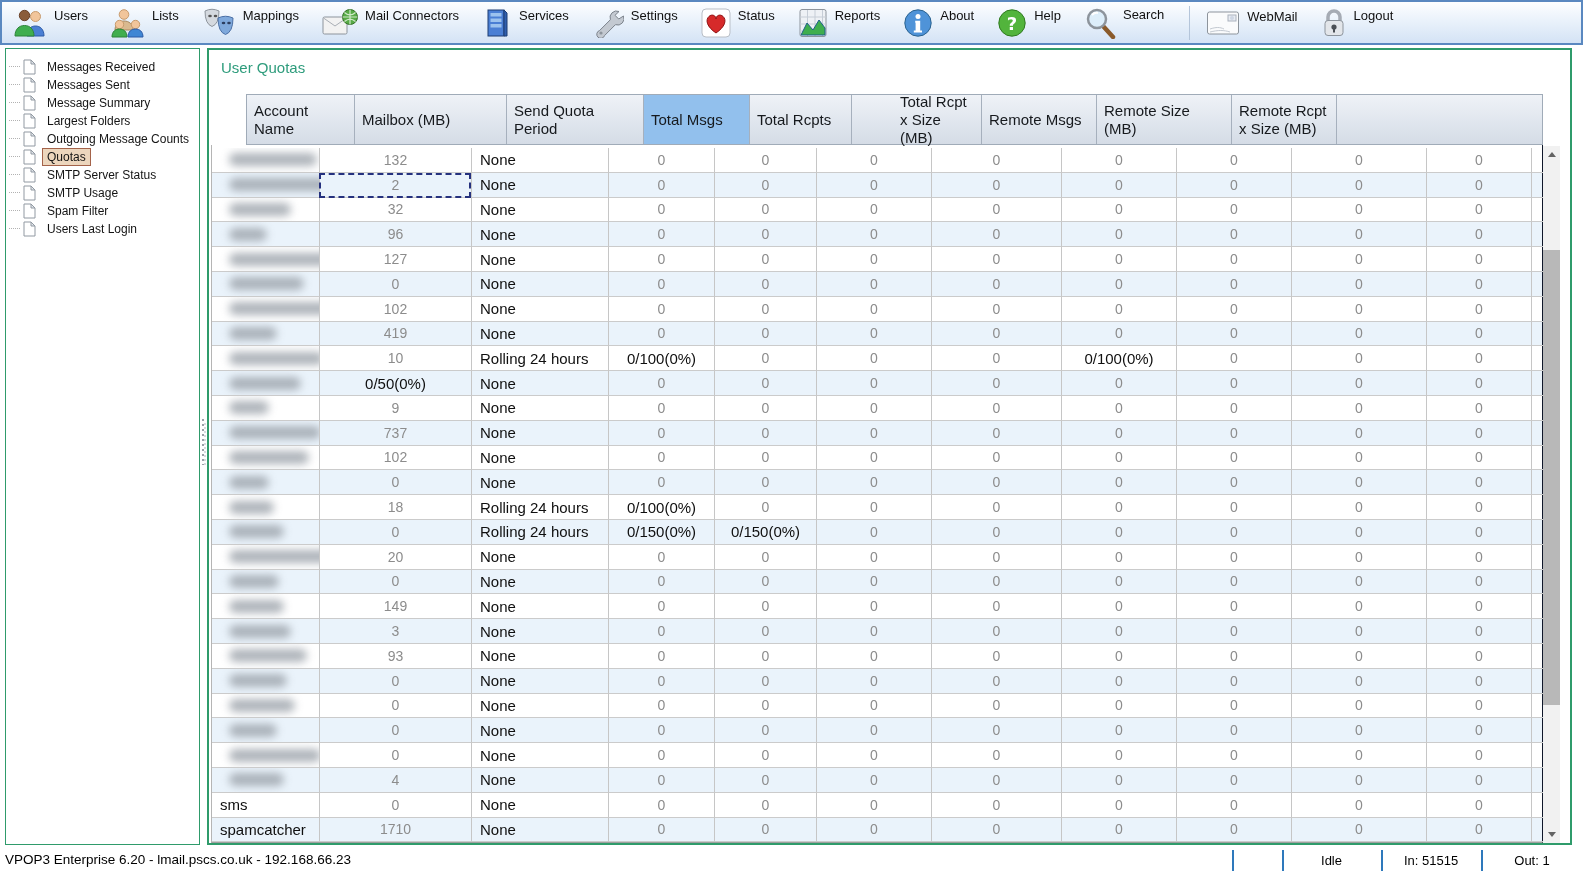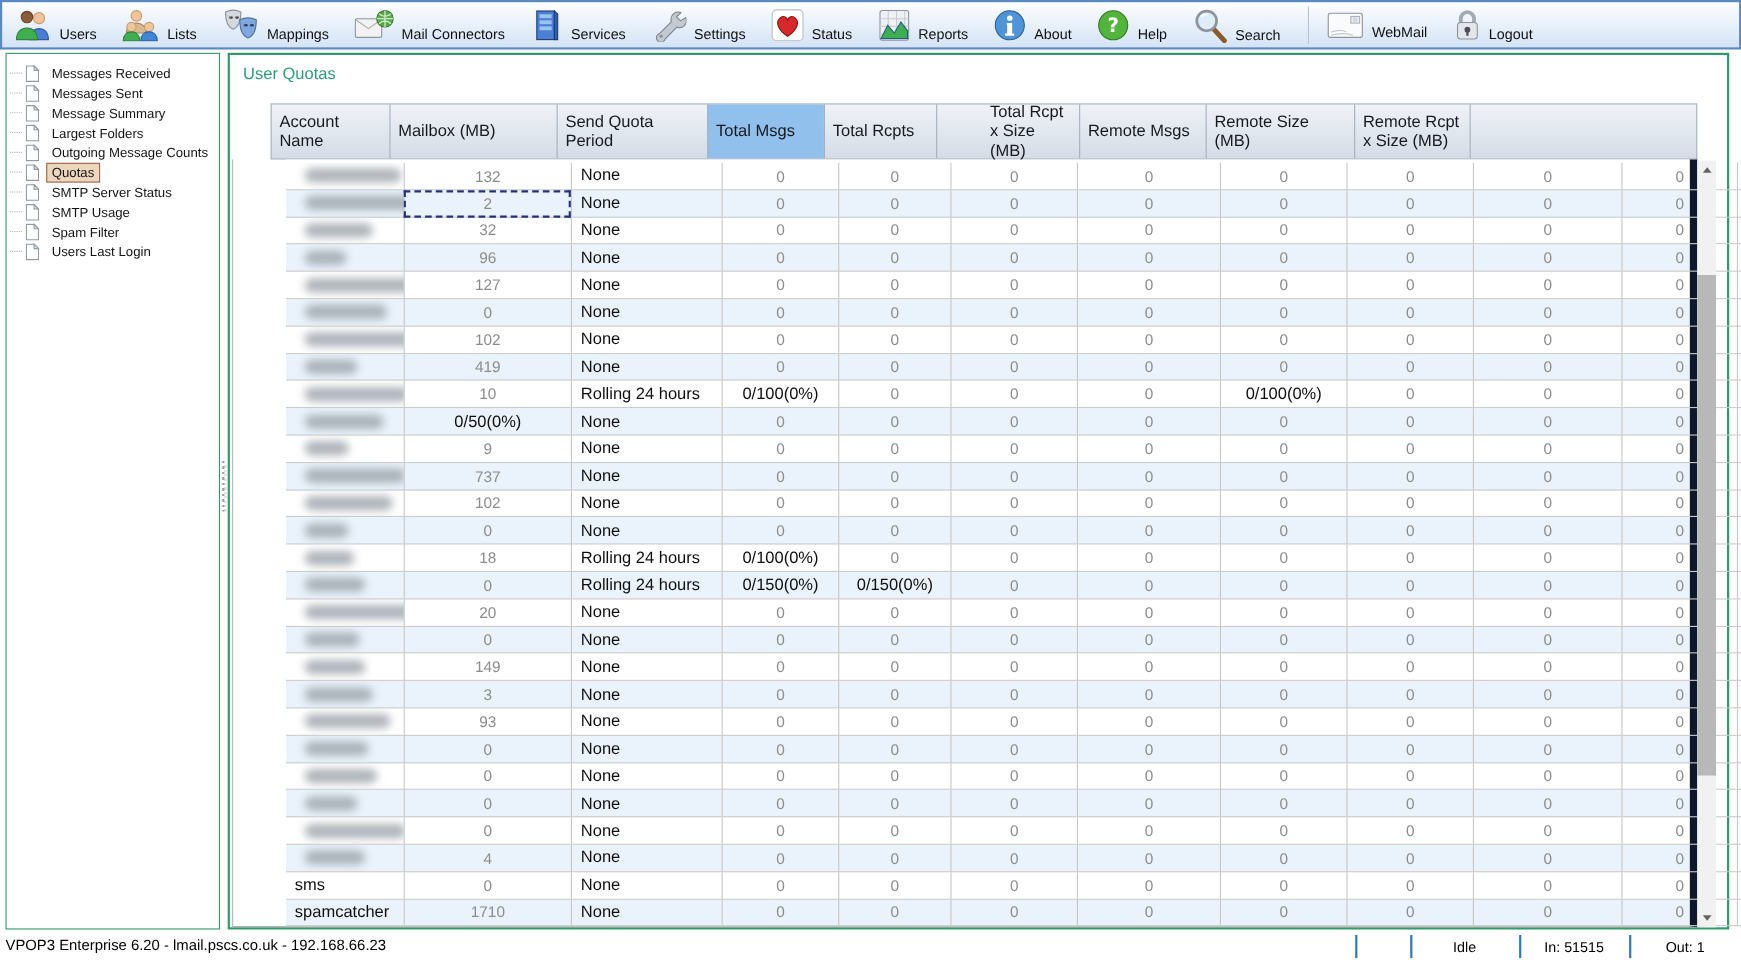--- a/index.html
+++ b/index.html
@@ -7,21 +7,21 @@
     width:1583px;height:875px;position:relative;overflow:hidden;background:#fff;
     font-family:"Liberation Sans","DejaVu Sans",sans-serif;
   }
   
   .toolbar{
     position:absolute;left:0;top:0;width:1583px;height:45px;box-sizing:border-box;
     border:2px solid #5a88c0;
     background:linear-gradient(180deg,#fdfeff 0%,#eaf2fb 45%,#d4e3f5 100%);
     display:flex;align-items:center;padding-left:12px;
   }
-  .tb-item{display:flex;align-items:flex-end;gap:7px;margin-right:23px;cursor:pointer;flex:0 0 auto;}
+  .tb-item{display:flex;align-items:flex-start;gap:7px;margin-right:23px;cursor:pointer;flex:0 0 auto;}
   .tb-label{font-size:13px;color:#101010;white-space:nowrap;}
   .tb-icon{display:flex;align-items:center;}
   .tb-icon svg{display:block;}
   .tb-sep{width:1px;height:34px;background:#b4c5da;margin:0 16px 0 2px;flex:0 0 auto;}
   
   .sidebar{
     position:absolute;left:5px;top:48px;width:195px;height:797px;box-sizing:border-box;
     border:1px solid #2f9b6b;background:#fff;padding-top:9px;
   }
   .tree-item{display:flex;align-items:center;height:18px;cursor:pointer;}
@@ -50,21 +50,21 @@
     margin-left:35px;
   }
   .th{
     box-sizing:border-box;padding:4px 7px;font-size:15px;color:#16191d;line-height:18px;
     display:flex;align-items:center;position:relative;border-left:1px solid #a6b0bd;cursor:pointer;
     flex:0 0 auto;
   }
   .th:first-child{border-left:none;}
   .th.sel{background:#92c0ed;}
   .sort-arrow{position:absolute;top:5px;right:9px;font-size:9px;color:#222;line-height:9px;}
-  .tbody{box-sizing:border-box;border-left:1px solid #b5b5b5;border-right:7px solid #0f172a;border-bottom:1px solid #9f9f9f;padding-left:48px;}
+  .tbody{box-sizing:border-box;border-left:1px solid #b5b5b5;border-right:1px solid #0f172a;border-bottom:1px solid #9f9f9f;}
   .tspacer{height:3px;background:#fff;}
   .tr{display:flex;height:24.8px;box-sizing:border-box;background:#fff;}
   .tr.alt{background:#eaf3fb;}
   .td{
     box-sizing:border-box;flex:0 0 auto;display:flex;align-items:center;justify-content:center;
     font-size:14px;color:#8c8c8c;border-left:1px solid #c6c6c6;border-bottom:1px solid #cbcbcb;
     overflow:hidden;white-space:nowrap;
   }
   .td:first-child{border-left:none;}
   .td.black{color:#0f0f0f;font-size:15px;}

